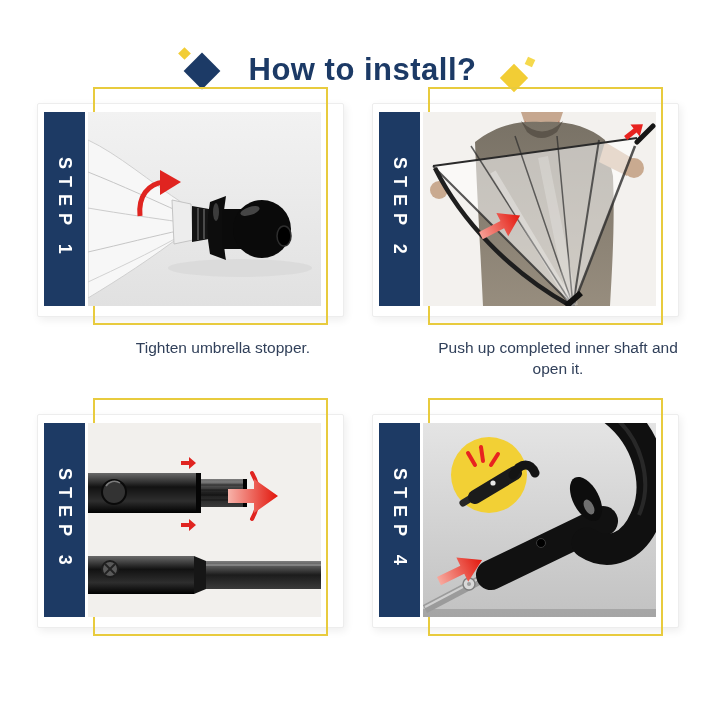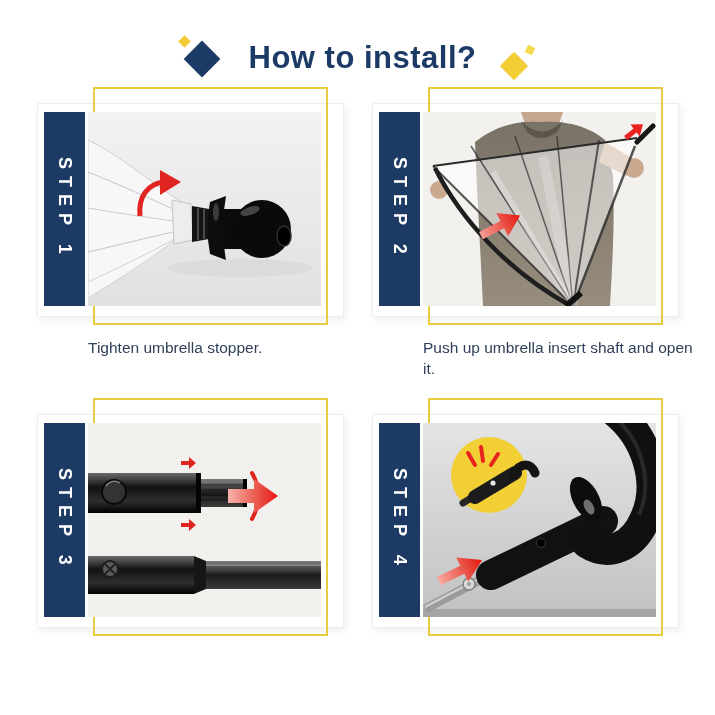--- a/index.html
+++ b/index.html
@@ -1,20 +1,20 @@
 <!DOCTYPE html>
 <html><head>
 <meta charset="utf-8">
 <style>
   html,body{margin:0;padding:0;background:#fff;}
   .page{position:relative;width:715px;height:715px;background:#ffffff;overflow:hidden;
         font-family:"Liberation Sans","DejaVu Sans",sans-serif;}
 
   
-  .title-row{position:absolute;left:0;top:32px;width:715px;display:flex;
+  .title-row{position:absolute;left:0;top:44px;width:715px;display:flex;
              justify-content:center;align-items:center;gap:24px;}
   .page-title{font-size:31px;font-weight:bold;color:#1c3a66;letter-spacing:.5px;margin:0;}
   .deco{position:relative;display:inline-block;}
   .deco-left{width:46px;height:44px;}
   .deco-left .big{position:absolute;left:10px;top:10px;width:26px;height:26px;background:#1c3a66;transform:rotate(45deg);}
   .deco-left .small{position:absolute;left:1px;top:1px;width:9px;height:9px;background:#f2cd35;transform:rotate(45deg);}
   .deco-right{width:36px;height:38px;margin-top:14px;}
   .deco-right .big{position:absolute;left:4px;top:10px;width:20px;height:20px;background:#f2cd35;transform:rotate(45deg);}
   .deco-right .small{position:absolute;right:2px;top:0;width:8px;height:8px;background:#f5d94d;transform:rotate(25deg);}
 
@@ -27,21 +27,21 @@
                border:2px solid #e8cb3e;z-index:2;box-sizing:border-box;}
   .card{position:absolute;left:7px;top:16px;width:305px;height:212px;background:#fff;
         border:1px solid #ededed;border-radius:2px;box-shadow:2px 3px 8px rgba(0,0,0,.07);z-index:1;}
   .stepbar{position:absolute;left:14px;top:25px;width:41px;height:194px;background:#1d3a64;
            z-index:3;display:flex;align-items:center;justify-content:center;}
   .stepbar span{writing-mode:vertical-rl;color:#fff;font-size:18px;font-weight:bold;
                 letter-spacing:7px;white-space:nowrap;}
   .photo{position:absolute;left:58px;top:25px;width:233px;height:194px;z-index:3;overflow:hidden;}
   .photo svg{display:block;}
   .caption{position:absolute;left:58px;top:250px;width:270px;margin:0;
-           font-size:15.5px;line-height:1.38;color:#31405a;}
+           font-size:15.5px;line-height:1.38;color:#31405a;text-align:center;}
 </style>
 </head>
 <body>
 
 <div class="page">
 
   <div class="title-row">
     <span class="deco deco-left">
       <span class="big"></span>
         <span class="small"></span>
@@ -134,21 +134,21 @@
         <line x1="214" y1="30" x2="230" y2="14" stroke="#161616" stroke-width="5" stroke-linecap="round"></line>
         <line x1="143" y1="194" x2="158" y2="181" stroke="#111" stroke-width="6"></line>
         <g transform="translate(198,20) rotate(-38)">
           <polygon points="0,5 12,5 12,0 22,7.5 12,15 12,10 0,10" fill="#e8231f"></polygon>
         </g>
         <g transform="translate(52,112) rotate(-27)">
           <polygon points="0,9 24,9 24,0 44,13 24,26 24,17 0,17" fill="url(#p2red)"></polygon>
         </g>
       </svg>
     </div>
-    <p class="caption">Push up umbrella insert shaft and open it.</p>
+    <p class="caption">Push up completed inner shaft and open it.</p>
   </div>
 
   <div class="tile tile-3">
     <div class="accent-rect"></div>
     <div class="card"></div>
     <div class="stepbar">
       <span>STEP 3</span>
     </div>
     <div class="photo">
       <svg width="233" height="194" viewBox="0 0 233 194">

